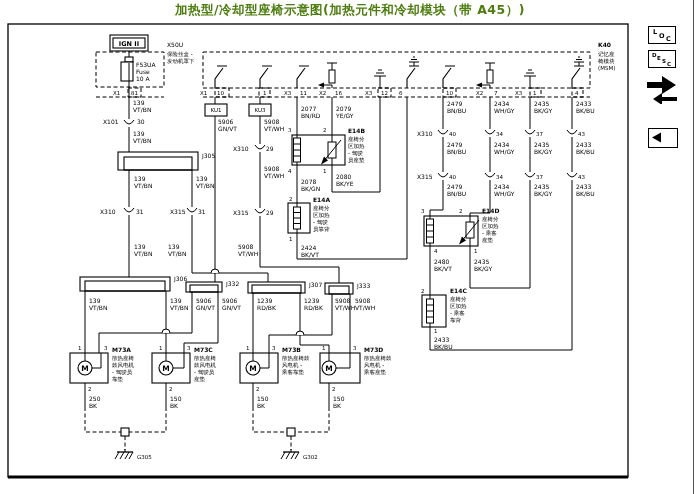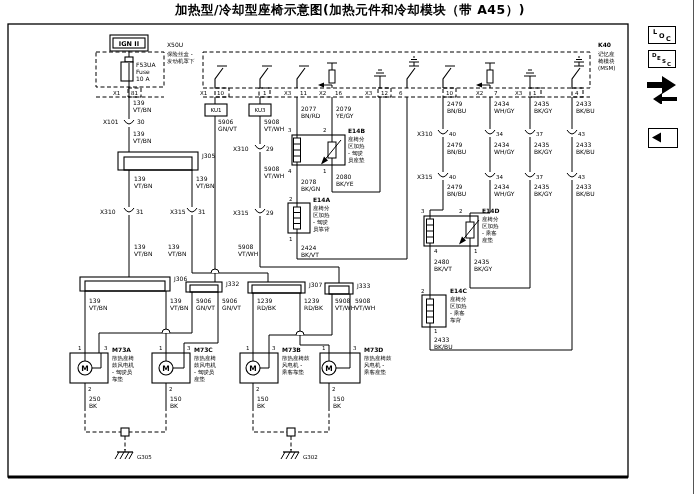--- a/index.html
+++ b/index.html
@@ -1,19 +1,19 @@
 <!DOCTYPE html>
 <html><head>
 <meta charset="utf-8">
 <style>
   html,body{margin:0;padding:0;background:#fff;width:700px;height:494px;overflow:hidden;
     font-family:"DejaVu Sans",sans-serif;}
   #page{position:relative;width:700px;height:494px;background:#fff;}
   #title{position:absolute;left:0;top:2px;width:700px;text-align:center;font-size:12.5px;
-    font-weight:bold;color:#000000;letter-spacing:.5px;}
+    font-weight:bold;color:#4d7c0f;letter-spacing:.5px;}
   #schem{position:absolute;left:0;top:0;}
   .btn{position:absolute;width:28px;height:18px;border:1.4px solid #000;background:#fff;box-sizing:border-box;cursor:pointer;}
   .btn span{position:absolute;font-weight:bold;color:#000;line-height:1;}
   #btn-loc{left:648px;top:26px;}
   #btn-loc span{font-size:6.5px;}
   #btn-loc span:nth-child(1){left:4px;top:2px;}
   #btn-loc span:nth-child(2){left:10px;top:6px;}
   #btn-loc span:nth-child(3){left:17px;top:9px;}
   #btn-desc{left:648px;top:50px;}
   #btn-desc span{font-size:5.5px;}

